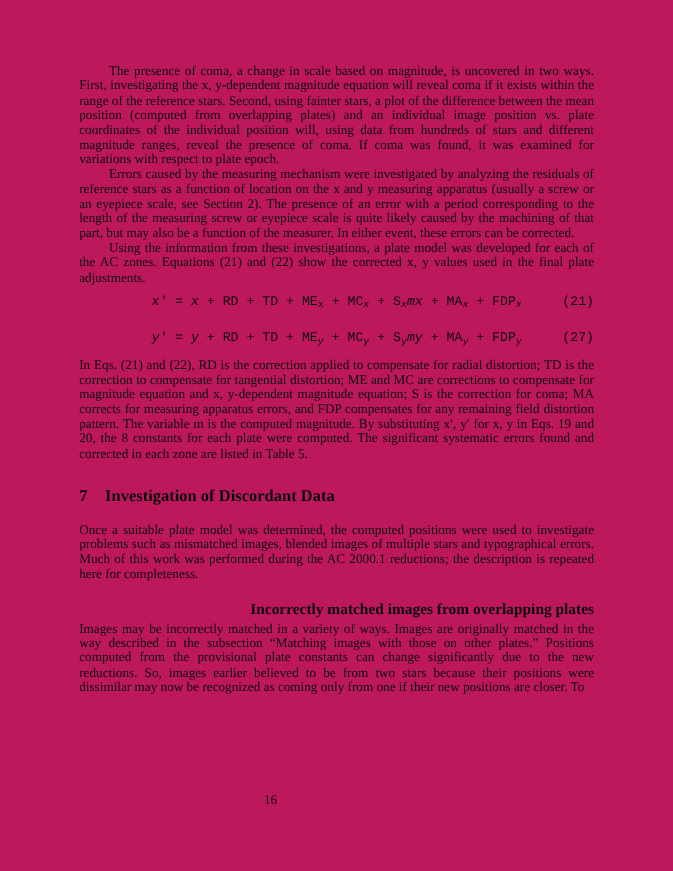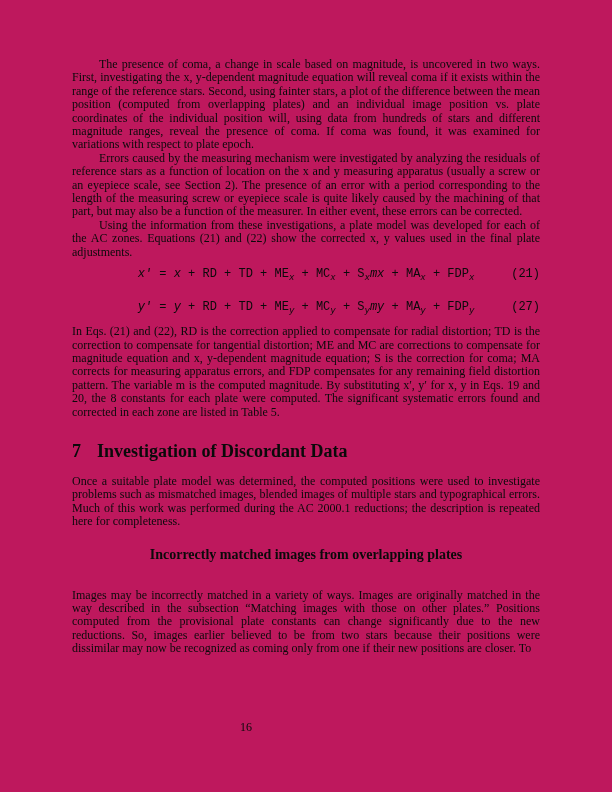--- a/index.html
+++ b/index.html
@@ -51,35 +51,35 @@
   .tk-i { font-style: italic; }
   .tk-n { font-style: normal; }
   .tk-si {
     font-style: italic;
     font-size: 9px;
     vertical-align: -2.5px;
     letter-spacing: 0;
   }
   h1.section-heading {
     font-family: "Liberation Serif", serif;
-    font-size: 18px;
+    font-size: 15px;
     font-weight: bold;
     text-align: left;
     margin: 22px 0 14px 0;
     line-height: 20px;
   }
   h1.section-heading .sec-num {
     margin-right: 16px;
   }
   h2.subsection-heading {
     font-family: "Liberation Serif", serif;
     font-size: 14px;
     font-weight: bold;
-    text-align: center;
-    margin: 17px 0 26px 0;
+    text-align: right;
+    margin: 17px 0 2px 0;
     line-height: 17px;
   }
   .page-number {
     position: absolute;
     top: 720px;
     left: 0;
     width: 492px;
     text-align: center;
     font-size: 12px;
   }

